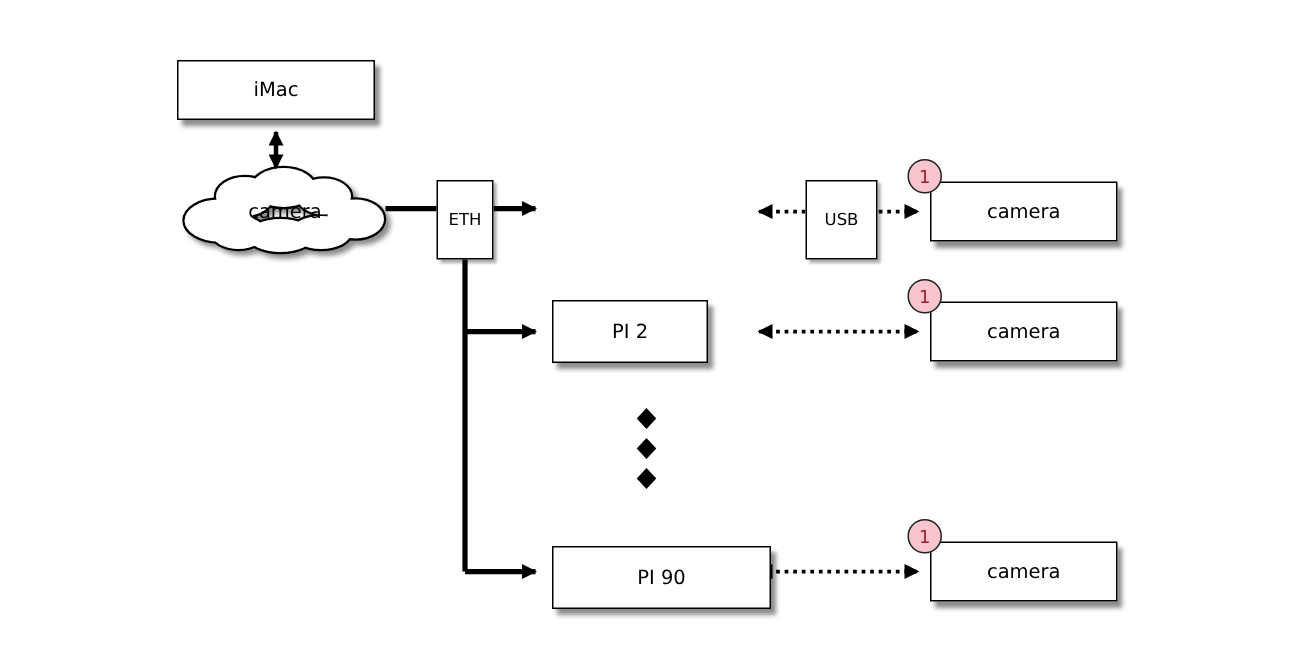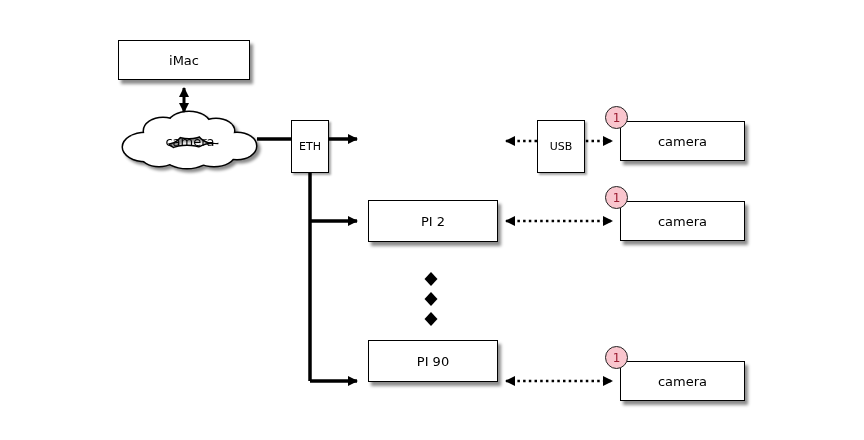--- a/index.html
+++ b/index.html
@@ -104,25 +104,25 @@
 
   <div class="node" style="left:118px;top:40px;width:132px;height:40px">
     <span>iMac</span>
   </div>
 
   <div class="cloud-label">camera</div>
 
   <div class="edge-label" style="left:291px;top:120px;width:38px;">ETH</div>
 
 
-  <div class="node" style="left:368px;top:200px;width:130px;height:42px">
+  <div class="node" style="left:368px;top:200px;width:104px;height:42px">
     <span>PI 2</span>
   </div>
 
-  <div class="node" style="left:368px;top:340px;width:130px;height:42px">
+  <div class="node" style="left:368px;top:364px;width:146px;height:42px">
     <span>PI 90</span>
   </div>
 
   <div class="edge-label" style="left:537px;top:120px;width:48px;">USB</div>
 
   <div class="node rounded" style="left:620px;top:121px;width:125px;height:40px">
     <span>camera</span>
   </div>
   <div class="badge" style="left:605px;top:106px;">1</div>
 

